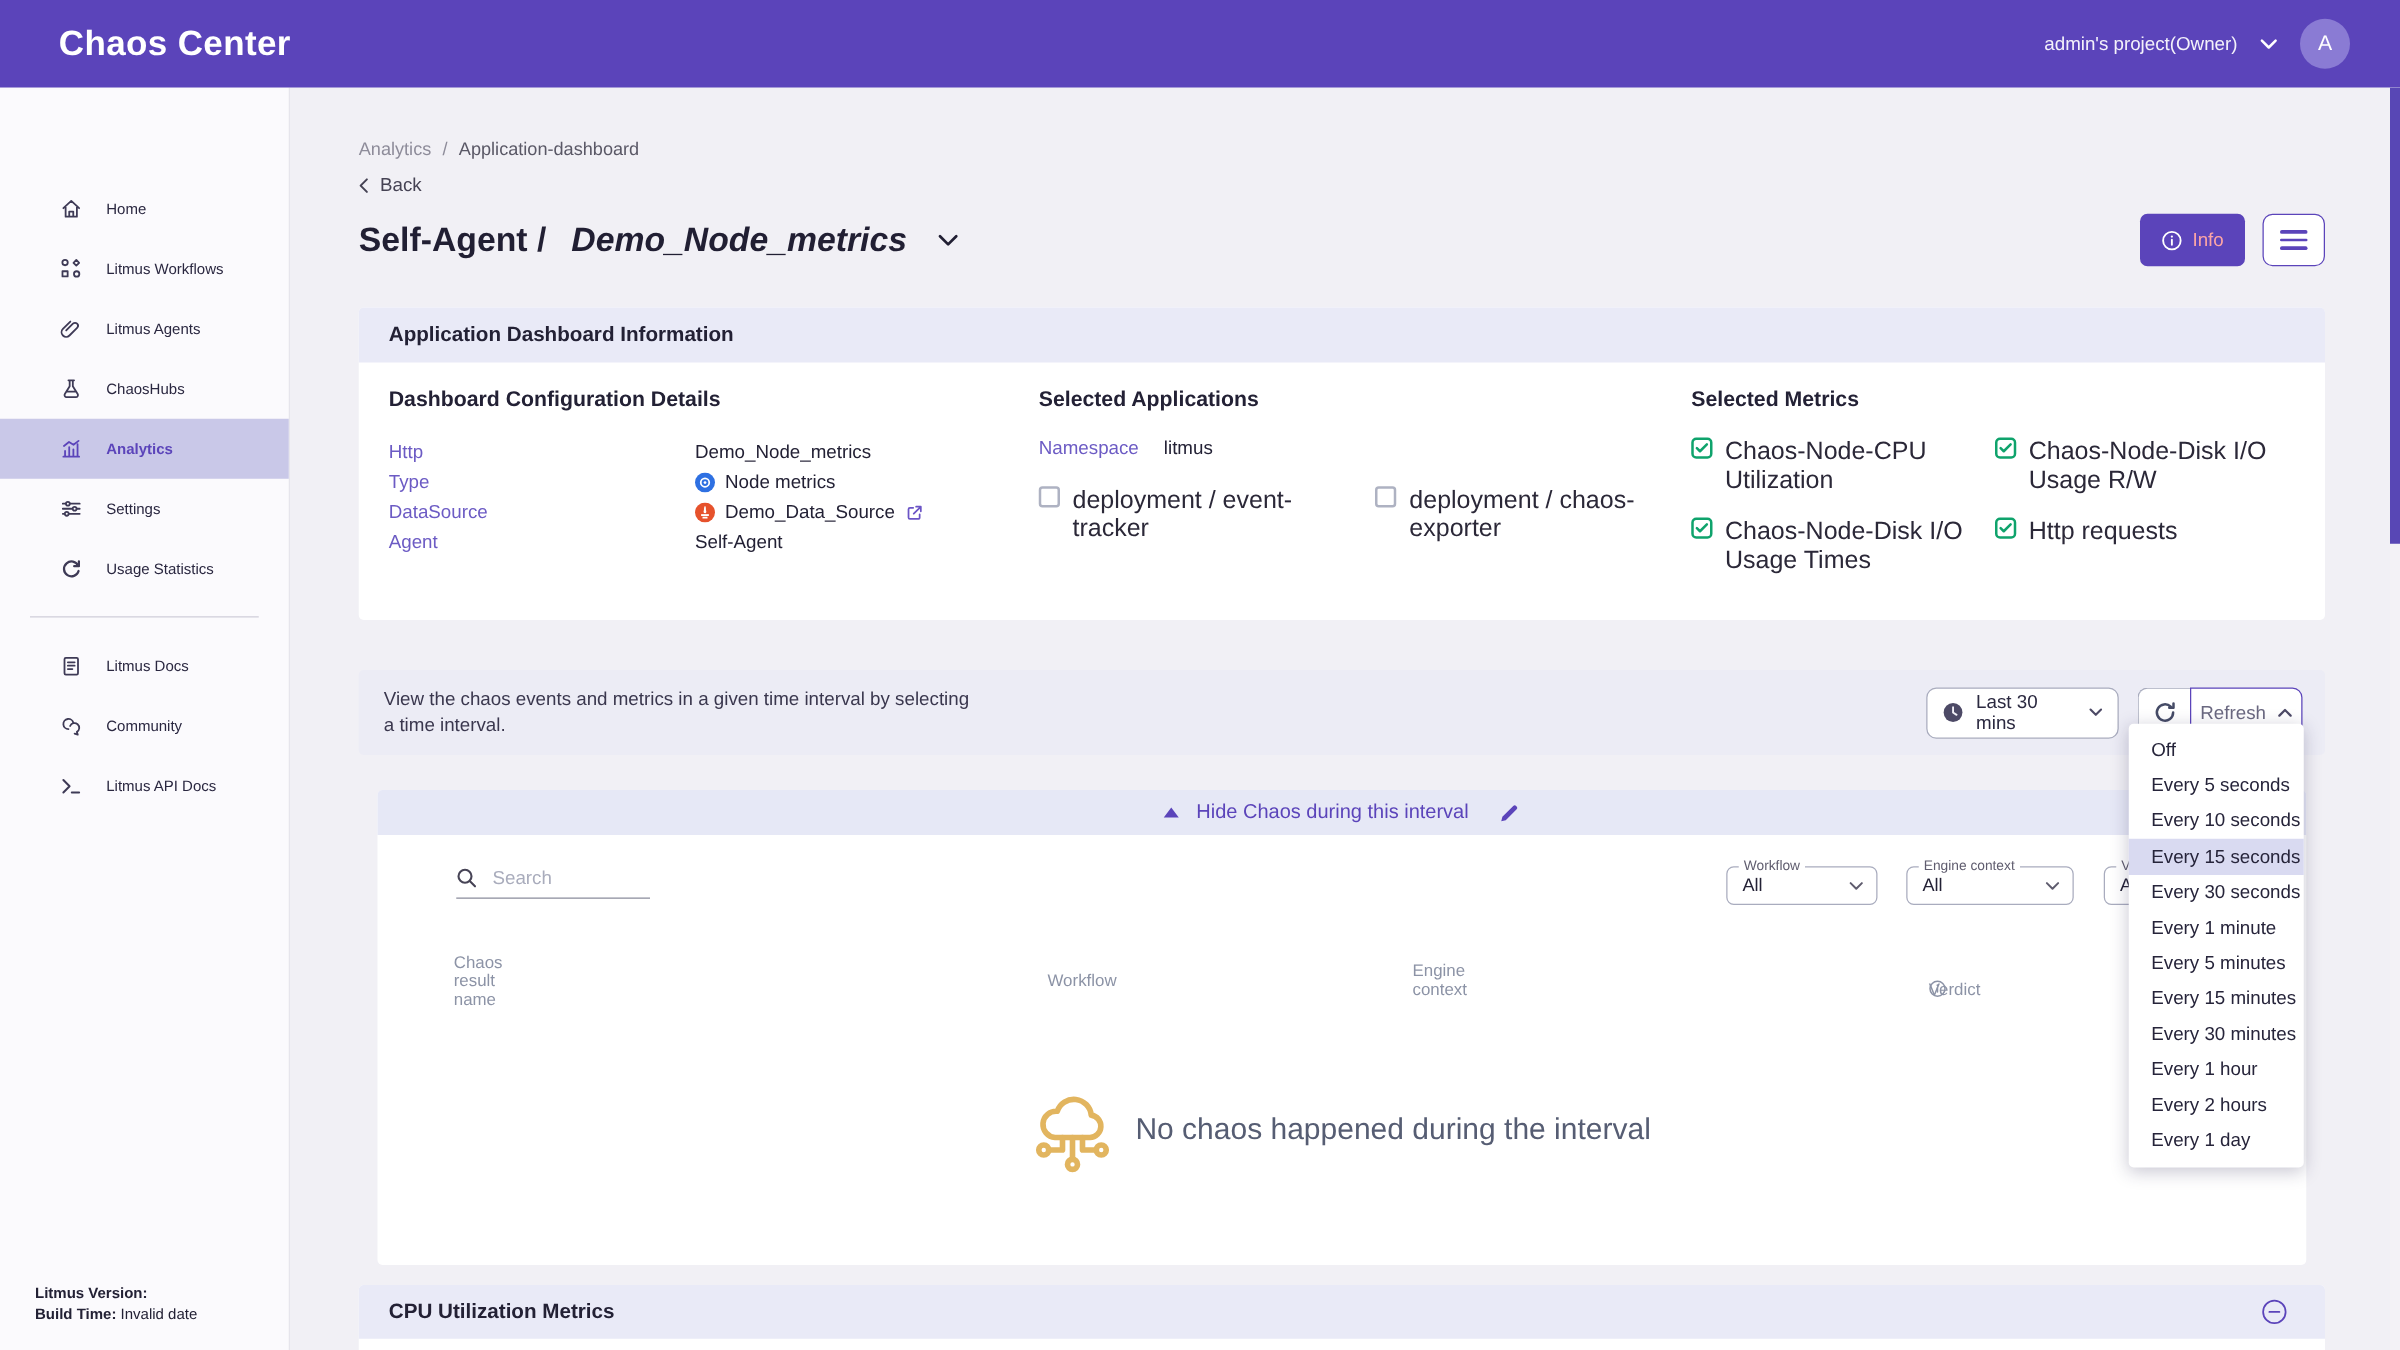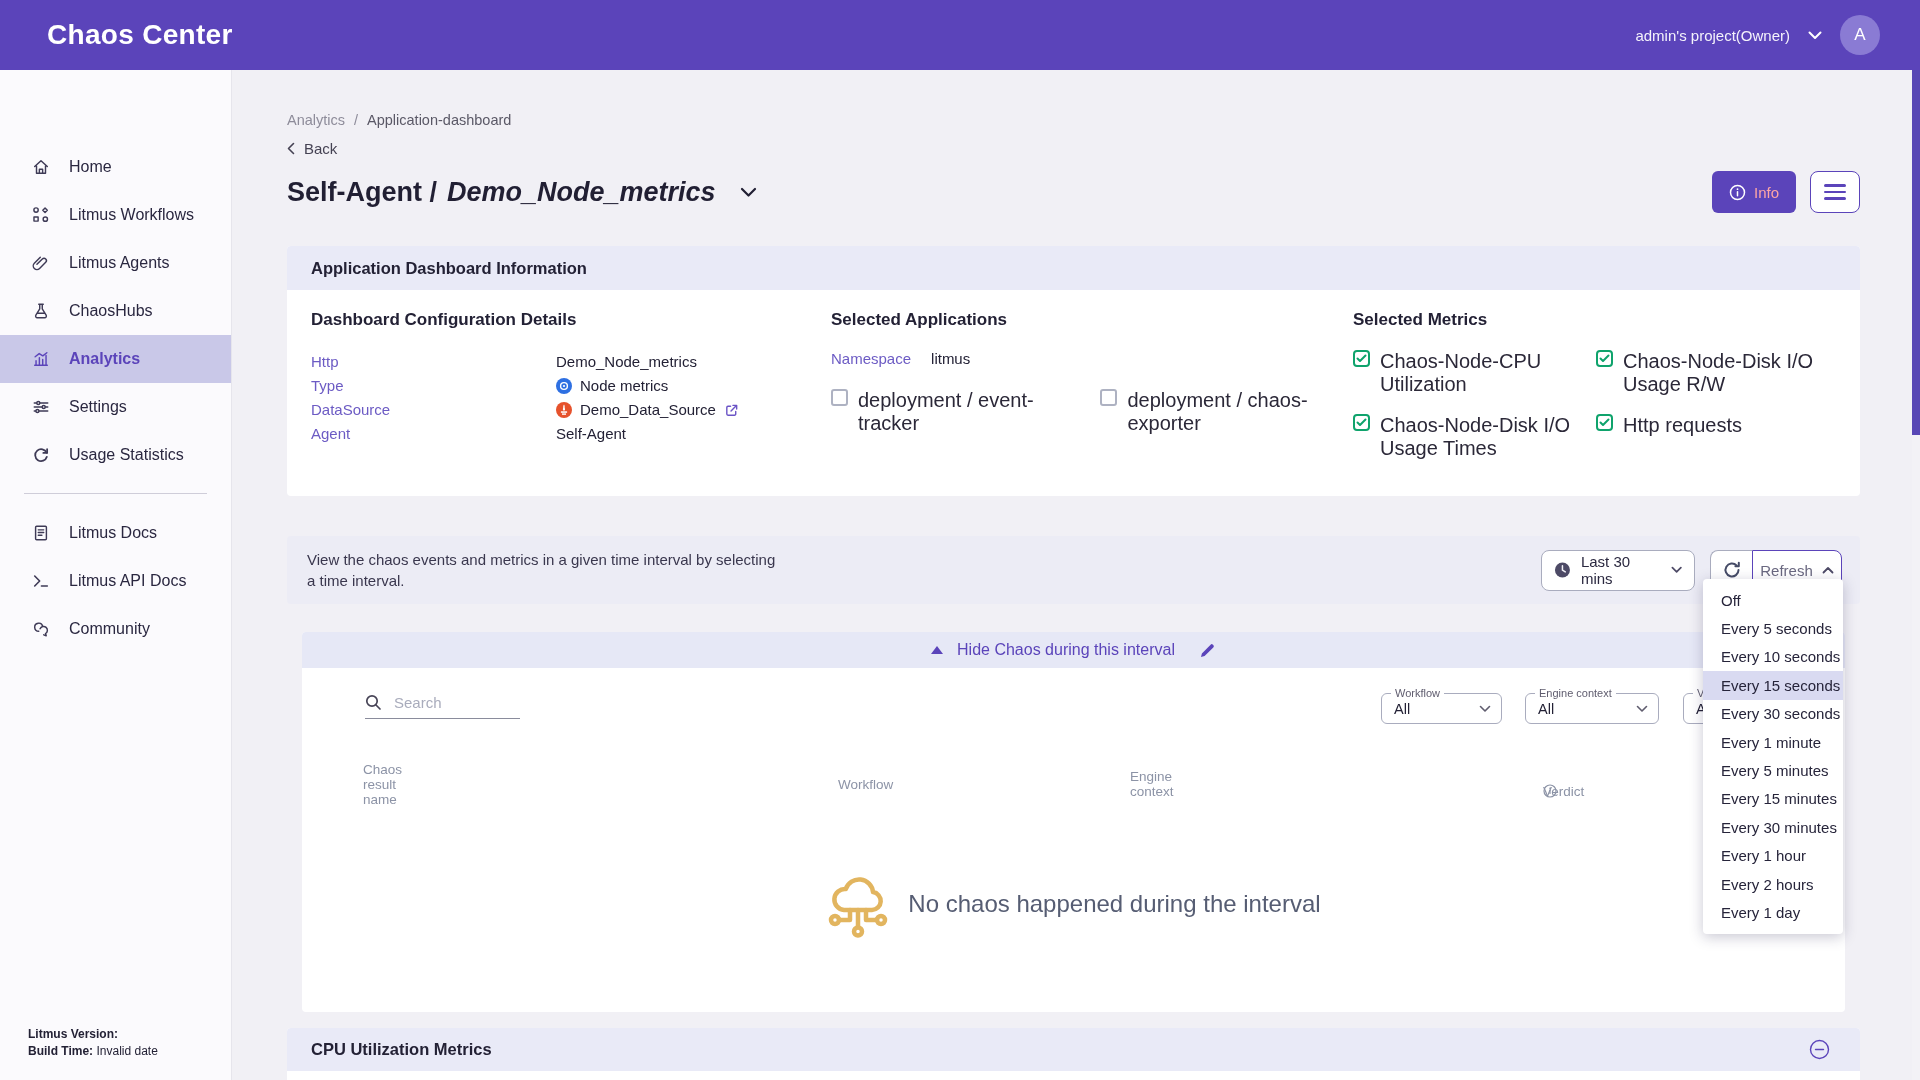--- a/index.html
+++ b/index.html
@@ -14,40 +14,40 @@
     padding:0 40px 0 47px; z-index:30; }
   .brand { color:#fff; font-size:28px; font-weight:700; letter-spacing:.3px; }
   .account { display:flex; align-items:center; gap:18px; }
   .project-name { color:#F4F2FB; font-size:15px; }
   .avatar { width:40px; height:40px; border-radius:50%; background:#8A7BD4; color:#fff;
     display:flex; align-items:center; justify-content:center; font-size:17px; }
   
   .sidebar { position:absolute; left:0; top:70px; width:232px; height:1010px;
     background:#FBFAFD; border-right:1px solid #E6E5EC; z-index:20; }
   .nav { padding-top:73px; }
-  .nav-item { height:48px; display:flex; align-items:center; padding-left:32px; gap:19px;
-    font-size:16px; font-weight:500; color:#2A2740; cursor:pointer; }
+  .nav-item { height:48px; display:flex; align-items:center; padding-left:48px; gap:19px;
+    font-size:12px; font-weight:500; color:#2A2740; cursor:pointer; }
   .nav-item svg { width:18px; height:18px; stroke:#3E3A56; fill:none; stroke-width:1.6;
     stroke-linecap:round; stroke-linejoin:round; flex:none; }
   .nav-item.active { background:#C9C8E8; color:#5B44BA; font-weight:600; }
   .nav-item.active svg { stroke:#5B44BA; }
   .side-divider { height:1px; background:#CFCDD9; margin:14px 24px 13px 24px; border:none; }
   .sidebar-footer { position:absolute; left:28px; bottom:20px; font-size:12px;
     line-height:17px; color:#232135; }
   .sidebar-footer b { font-weight:700; }
   
   .main { position:absolute; left:232px; top:70px; width:1680px; height:1010px;
     padding:42px 52px 0 55px; }
   .breadcrumb { font-size:14.5px; color:#8E8C9A; display:flex; gap:9px; }
   .breadcrumb .crumb-link { color:#8E8C9A; cursor:pointer; }
   .breadcrumb .crumb-current { color:#5A5866; }
   .back-row { margin-top:12px; display:flex; align-items:center; gap:9px; font-size:15px;
     color:#454253; cursor:pointer; width:70px; }
   .title-row { margin-top:14px; display:flex; align-items:center; }
-  .page-title { font-size:27px; color:#211F33; display:flex; align-items:baseline; gap:10px; }
+  .page-title { font-size:27px; color:#211F33; display:flex; align-items:baseline; gap:20px; }
   .pt-bold { font-weight:700; }
   .pt-italic { font-style:italic; font-weight:600; }
   .title-chevron { margin-left:24px; cursor:pointer; }
   .title-actions { margin-left:auto; display:flex; gap:14px; }
   .info-btn { width:84px; height:42px; background:#5B44BA; border:none; border-radius:6px;
     color:#fca5a5; font-size:15px; display:flex; align-items:center; justify-content:center;
     gap:8px; cursor:pointer; font-family:inherit; }
   .menu-btn { width:50px; height:42px; background:#fff; border:1.6px solid #5B44BA;
     border-radius:8px; display:flex; flex-direction:column; align-items:center;
     justify-content:center; gap:4px; cursor:pointer; }
@@ -208,30 +208,30 @@
   <nav class="nav" style="padding-top:2px;">
     <div class="nav-item">
       <svg viewBox="0 0 20 20" class="st">
           <rect x="4" y="2.5" width="12" height="15" rx="1.2"></rect>
           <path d="M7 6.5h6M7 9.5h6M7 12.5h4"></path>
         </svg>
       <span>Litmus Docs</span>
     </div>
     <div class="nav-item">
       <svg viewBox="0 0 20 20" class="st">
-          <path d="M3 4.5 8.5 10 3 15.5M10.5 15.5H17" stroke-width="1.8"></path>
-        </svg>
-      <span>Litmus API Docs</span>
-    </div>
-    <div class="nav-item">
-      <svg viewBox="0 0 20 20" class="st">
           <path d="M7.5 12.5a4.5 4.5 0 1 1 4.4-5.4"></path>
           <path d="M9 9.8a4.2 4.2 0 1 1 6 5.2l.8 2.5-2.8-1"></path>
         </svg>
       <span>Community</span>
+    </div>
+    <div class="nav-item">
+      <svg viewBox="0 0 20 20" class="st">
+          <path d="M3 4.5 8.5 10 3 15.5M10.5 15.5H17" stroke-width="1.8"></path>
+        </svg>
+      <span>Litmus API Docs</span>
     </div>
   </nav>
   <div class="sidebar-footer">
     <div><b>Litmus Version:</b></div>
     <div><b>Build Time:</b> <span>Invalid date</span></div>
   </div>
 </aside>
 
 <main class="main">
 

